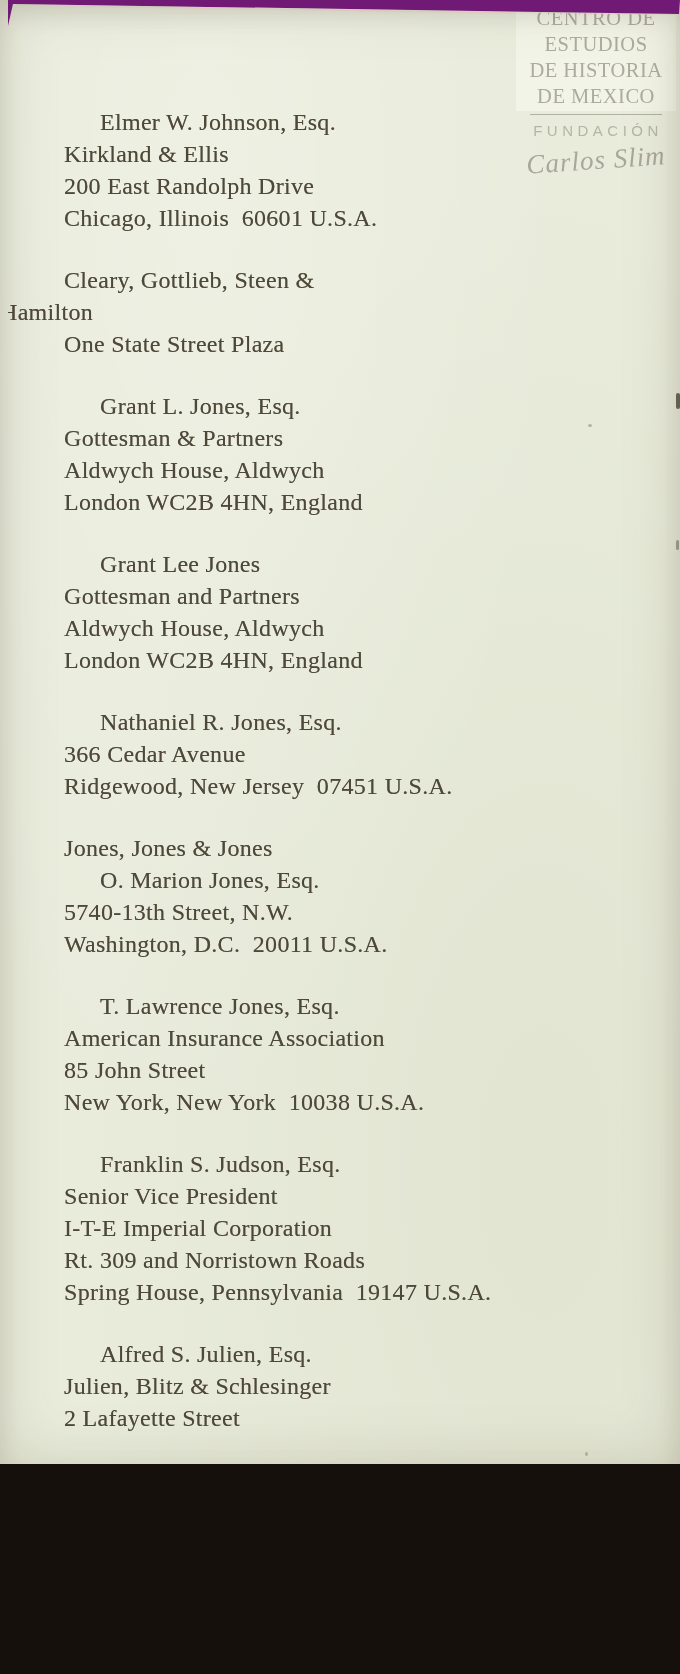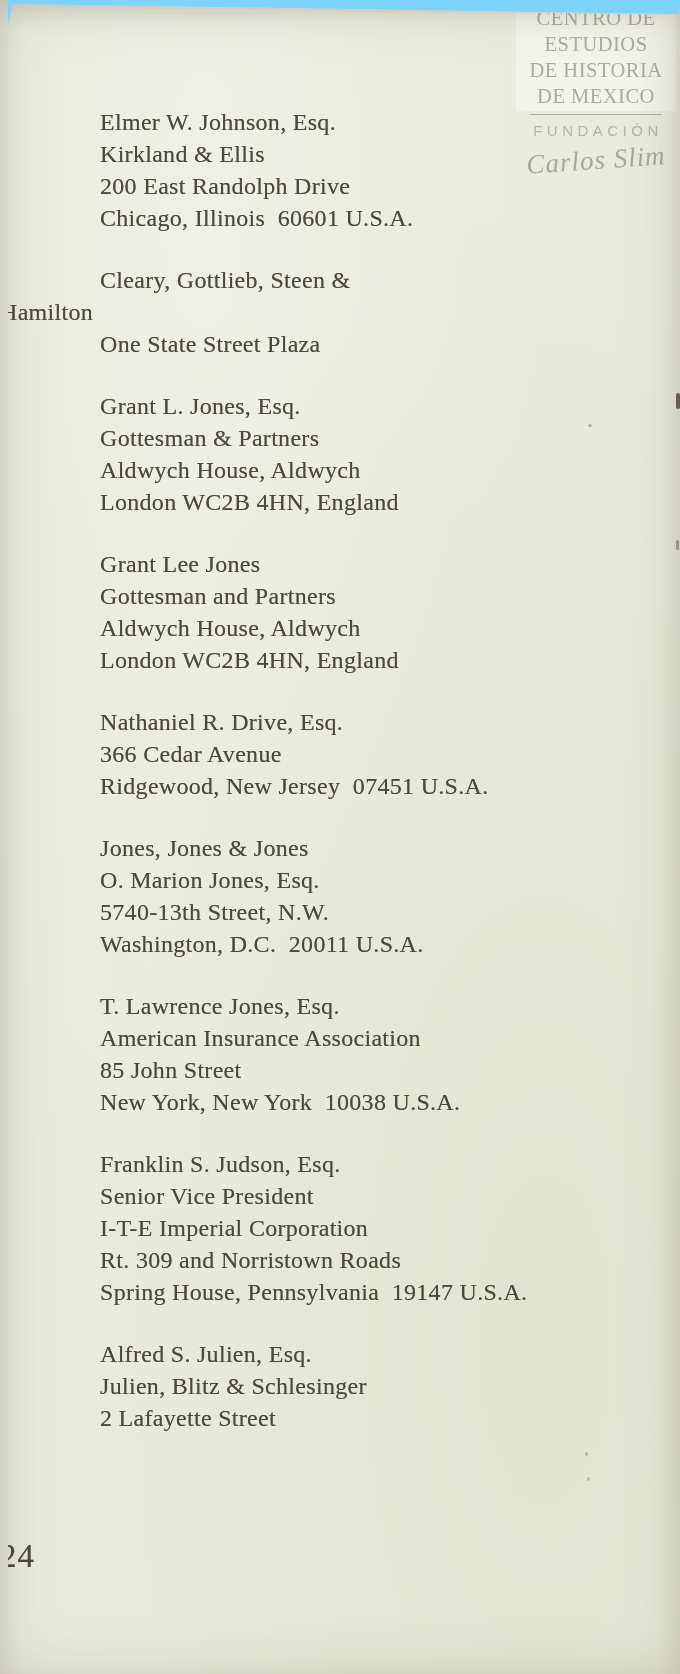--- a/index.html
+++ b/index.html
@@ -1,16 +1,16 @@
 <!DOCTYPE html>
 <html><head>
 <meta charset="utf-8">
 <style>
   html,body{margin:0;padding:0;background:#15100c;}
-  .stage{position:relative;width:680px;height:1674px;background:#7dd3fc;overflow:hidden;
+  .stage{position:relative;width:680px;height:1464px;background:#701a75;overflow:hidden;
          font-family:"Liberation Serif","DejaVu Serif",serif;}
   .paper{position:absolute;inset:0;
          background:
            radial-gradient(ellipse at 30% 12%, rgba(255,255,255,0.22), rgba(255,255,255,0) 55%),
            radial-gradient(ellipse at 80% 80%, rgba(210,214,190,0.35), rgba(210,214,190,0) 60%),
            #e9ecdb;
          clip-path:polygon(8px 26px,13px 4px,679px 14px,680px 0,680px 1674px,0 1674px,0 0,8px 0);
          }
   .paper-clip{position:absolute;inset:0;
          clip-path:polygon(8px 26px,13px 4px,680px 15px,680px 1661px,8px 1655px);}
@@ -27,21 +27,21 @@
   .wm-foundation{font-family:"Liberation Sans","DejaVu Sans",sans-serif;font-size:15px;
          letter-spacing:4.5px;color:#b6b4a6;margin-left:4px;}
   .wm-signature{font-style:italic;font-size:27px;color:#a9a79a;letter-spacing:1px;
          transform:rotate(-4deg);margin-top:6px;}
   
   .entries{position:absolute;left:0;top:0;width:680px;padding-top:106px;}
   .entry{margin-bottom:30px;}
   .line{font-size:24px;line-height:32px;color:#4e4839;white-space:pre-wrap;
         letter-spacing:0.3px;text-shadow:0 0 0.5px rgba(78,72,57,0.55);}
   .ind0{padding-left:100px;}
-  .ind1{padding-left:100px;}
+  .ind1{padding-left:64px;}
   .ind2{}
   .page-number{position:absolute;left:0;top:1538px;width:646px;text-align:left;
         font-size:33px;color:#4e4839;letter-spacing:1px;text-shadow:0 0 0.5px rgba(78,72,57,0.55);font-family:Liberation Serif, serif;}
   
   .tick1{position:absolute;right:0;top:393px;width:4px;height:16px;background:#4a4238;opacity:.8;border-radius:2px;}
   .tick2{position:absolute;right:1px;top:540px;width:3px;height:10px;background:#6a6254;opacity:.55;border-radius:2px;}
   .speck1{position:absolute;left:588px;top:424px;width:4px;height:3px;background:#8a8474;opacity:.55;border-radius:50%;}
   .speck2{position:absolute;left:585px;top:1452px;width:3px;height:4px;background:#8a8474;opacity:.5;border-radius:50%;}
   .speck3{position:absolute;left:587px;top:1477px;width:3px;height:4px;background:#8a8474;opacity:.45;border-radius:50%;}
   .notch{position:absolute;left:0;top:190px;width:7px;height:24px;background:#cdbfae;opacity:.5;}
@@ -86,21 +86,21 @@
             <div class="line ind1">Aldwych House, Aldwych</div>
             <div class="line ind1">London WC2B 4HN, England</div>
           </div>
           <div class="entry">
             <div class="line ind0">Grant Lee Jones</div>
             <div class="line ind1">Gottesman and Partners</div>
             <div class="line ind1">Aldwych House, Aldwych</div>
             <div class="line ind1">London WC2B 4HN, England</div>
           </div>
           <div class="entry">
-            <div class="line ind0">Nathaniel R. Drive, Esq.</div>
+            <div class="line ind0">Nathaniel R. Jones, Esq.</div>
             <div class="line ind1">366 Cedar Avenue</div>
             <div class="line ind1">Ridgewood, New Jersey  07451 U.S.A.</div>
           </div>
           <div class="entry">
             <div class="line ind1">Jones, Jones &amp; Jones</div>
             <div class="line ind0">O. Marion Jones, Esq.</div>
             <div class="line ind1">5740-13th Street, N.W.</div>
             <div class="line ind1">Washington, D.C.  20011 U.S.A.</div>
           </div>
           <div class="entry">

